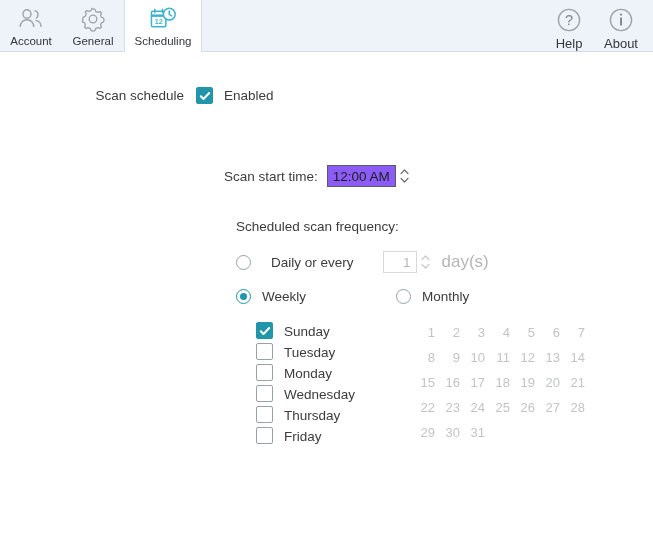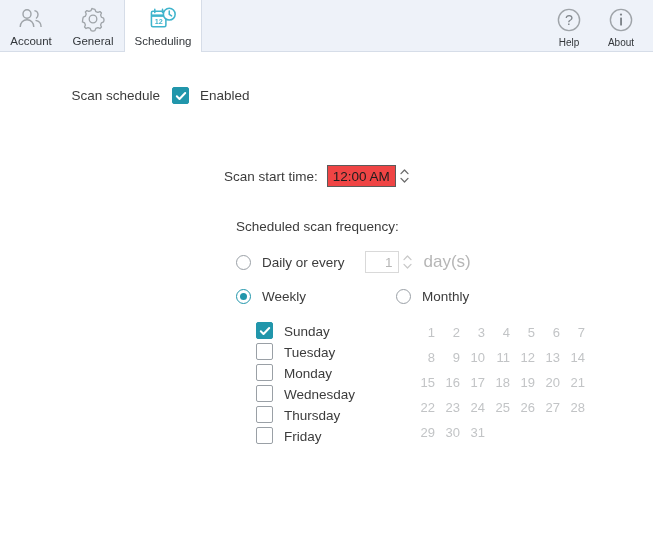--- a/index.html
+++ b/index.html
@@ -64,34 +64,34 @@
 
   .tool {
     width: 52px;
     display: flex;
     flex-direction: column;
     align-items: center;
     padding-top: 6px;
     box-sizing: border-box;
     cursor: pointer;
   }
-  .tool .tlabel { font-size: 10px; color: #33373b; margin-top: 3px; }
+  .tool .tlabel { font-size: 13px; color: #33373b; margin-top: 3px; }
 
   
   .content { position: relative; padding: 0; }
 
   .scan-schedule-row {
     position: absolute;
     left: 0; top: 35px;
     width: 653px;
     display: flex;
     align-items: center;
   }
   .label-right {
-    width: 172px;
+    width: 196px;
     text-align: right;
     padding-right: 12px;
     box-sizing: border-box;
     font-size: 13.5px;
     color: #3c3c3c;
   }
 
   
   .cbox {
     width: 17px; height: 17px;
@@ -112,21 +112,21 @@
   
   .starttime-row {
     position: absolute;
     left: 224px; top: 113px;
     display: flex; align-items: center;
   }
   .starttime-label { font-size: 13.5px; color: #3c3c3c; margin-right: 9px; }
   .spin-wrap { display: flex; align-items: center; }
   .spin-field {
     border: 1px solid #5b5b5b;
-    background: #ef4444;
+    background: #8b5cf6;
     height: 22px;
     min-width: 62px;
     font-size: 13.5px;
     color: #1d1d1d;
     display: flex;
     align-items: center;
     padding: 0 5px;
     box-sizing: border-box;
     font-family: "Liberation Sans", sans-serif;
   }
@@ -143,21 +143,21 @@
   .freq-title {
     position: absolute;
     left: 236px; top: 167px;
     font-size: 13.5px;
     color: #3c3c3c;
   }
 
   .daily-row {
     position: absolute;
     left: 236px; top: 199px;
-    display: flex; align-items: center;
+    display: flex; align-items: center; gap: 9px;
   }
   .radio {
     width: 15px; height: 15px;
     border-radius: 50%;
     box-sizing: border-box;
     display: inline-flex;
     align-items: center;
     justify-content: center;
     flex: none;
     cursor: pointer;

